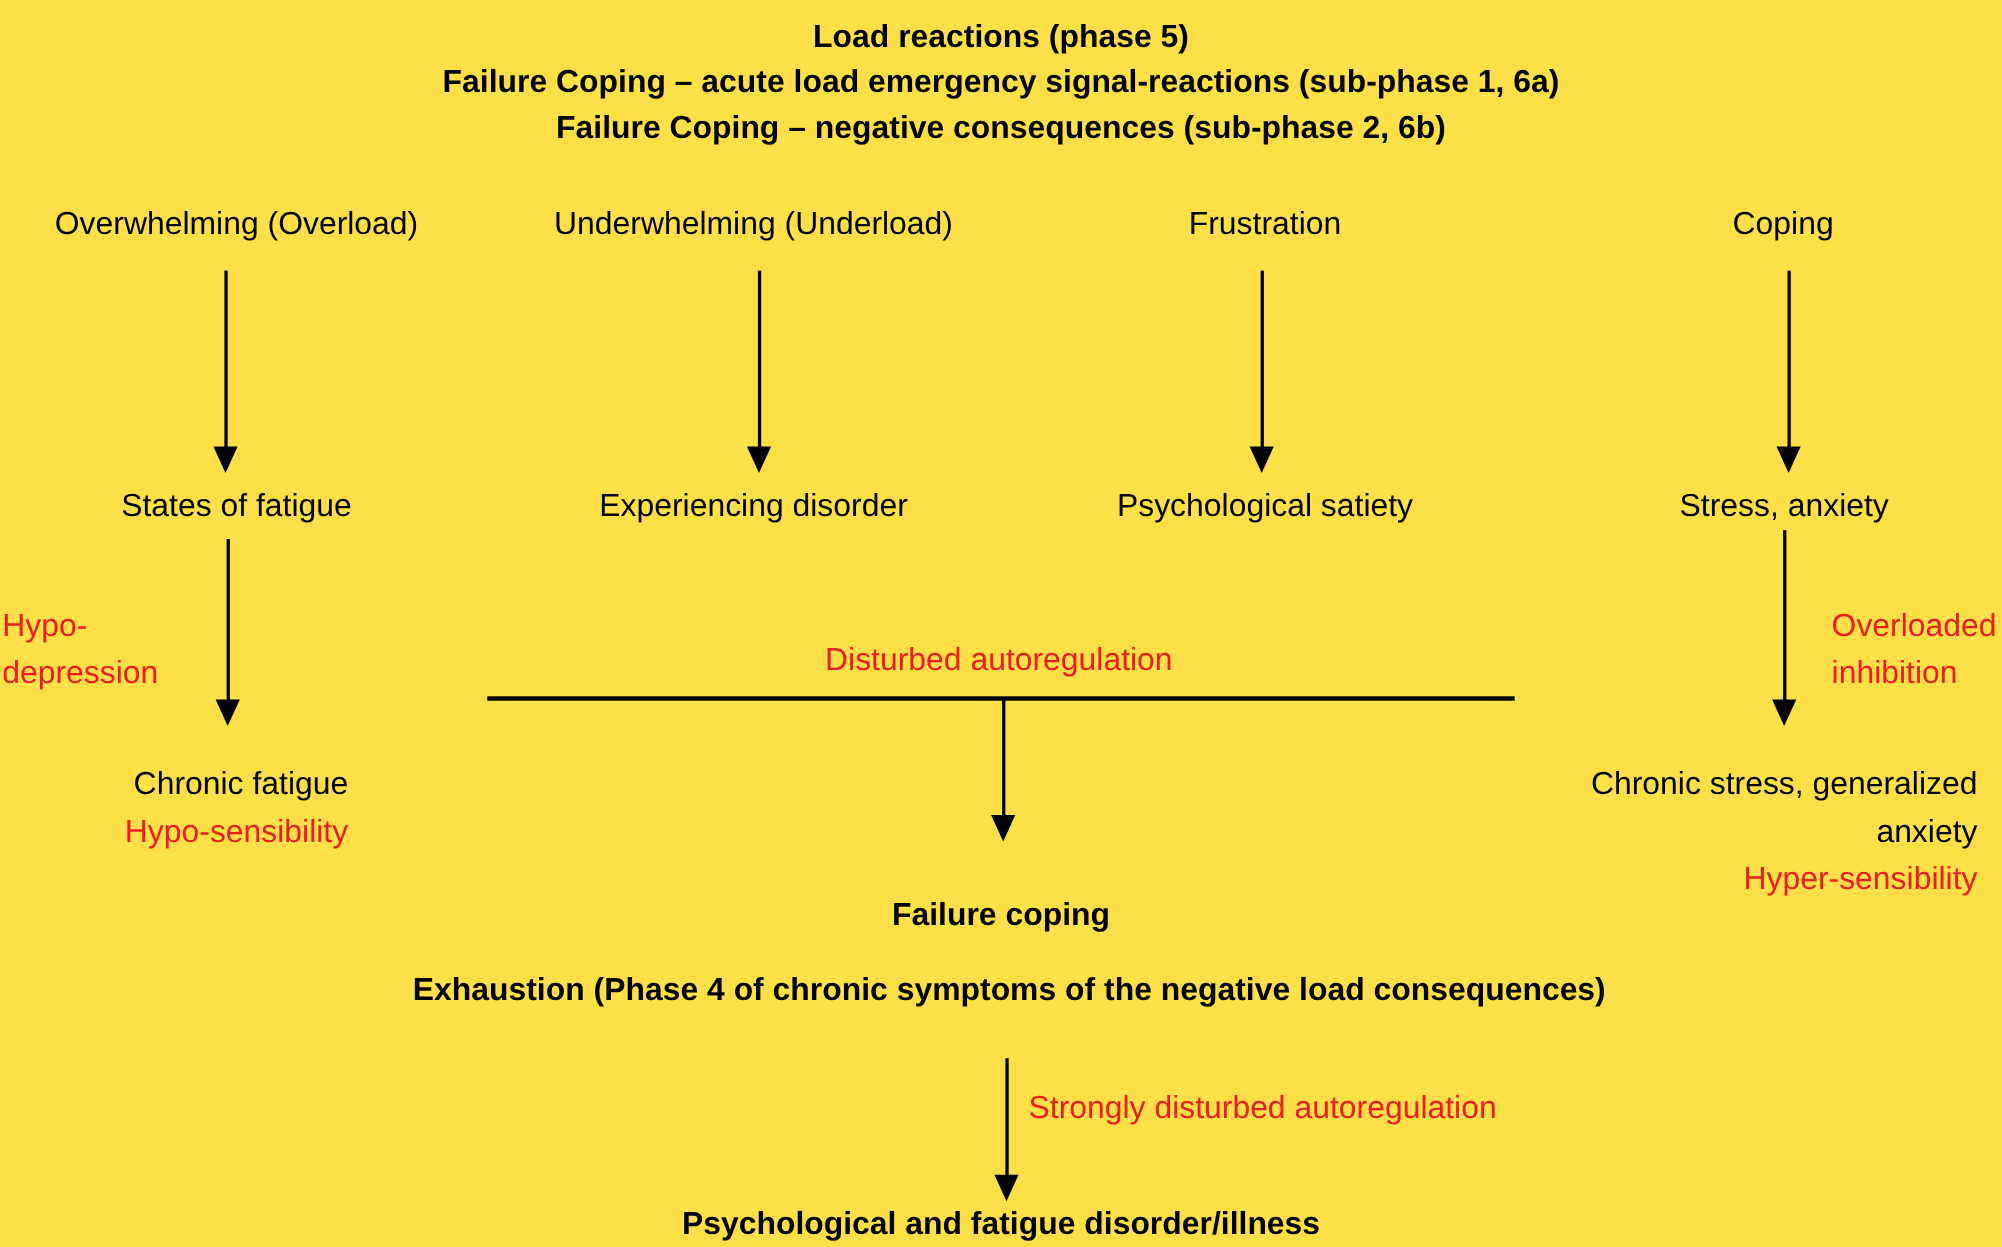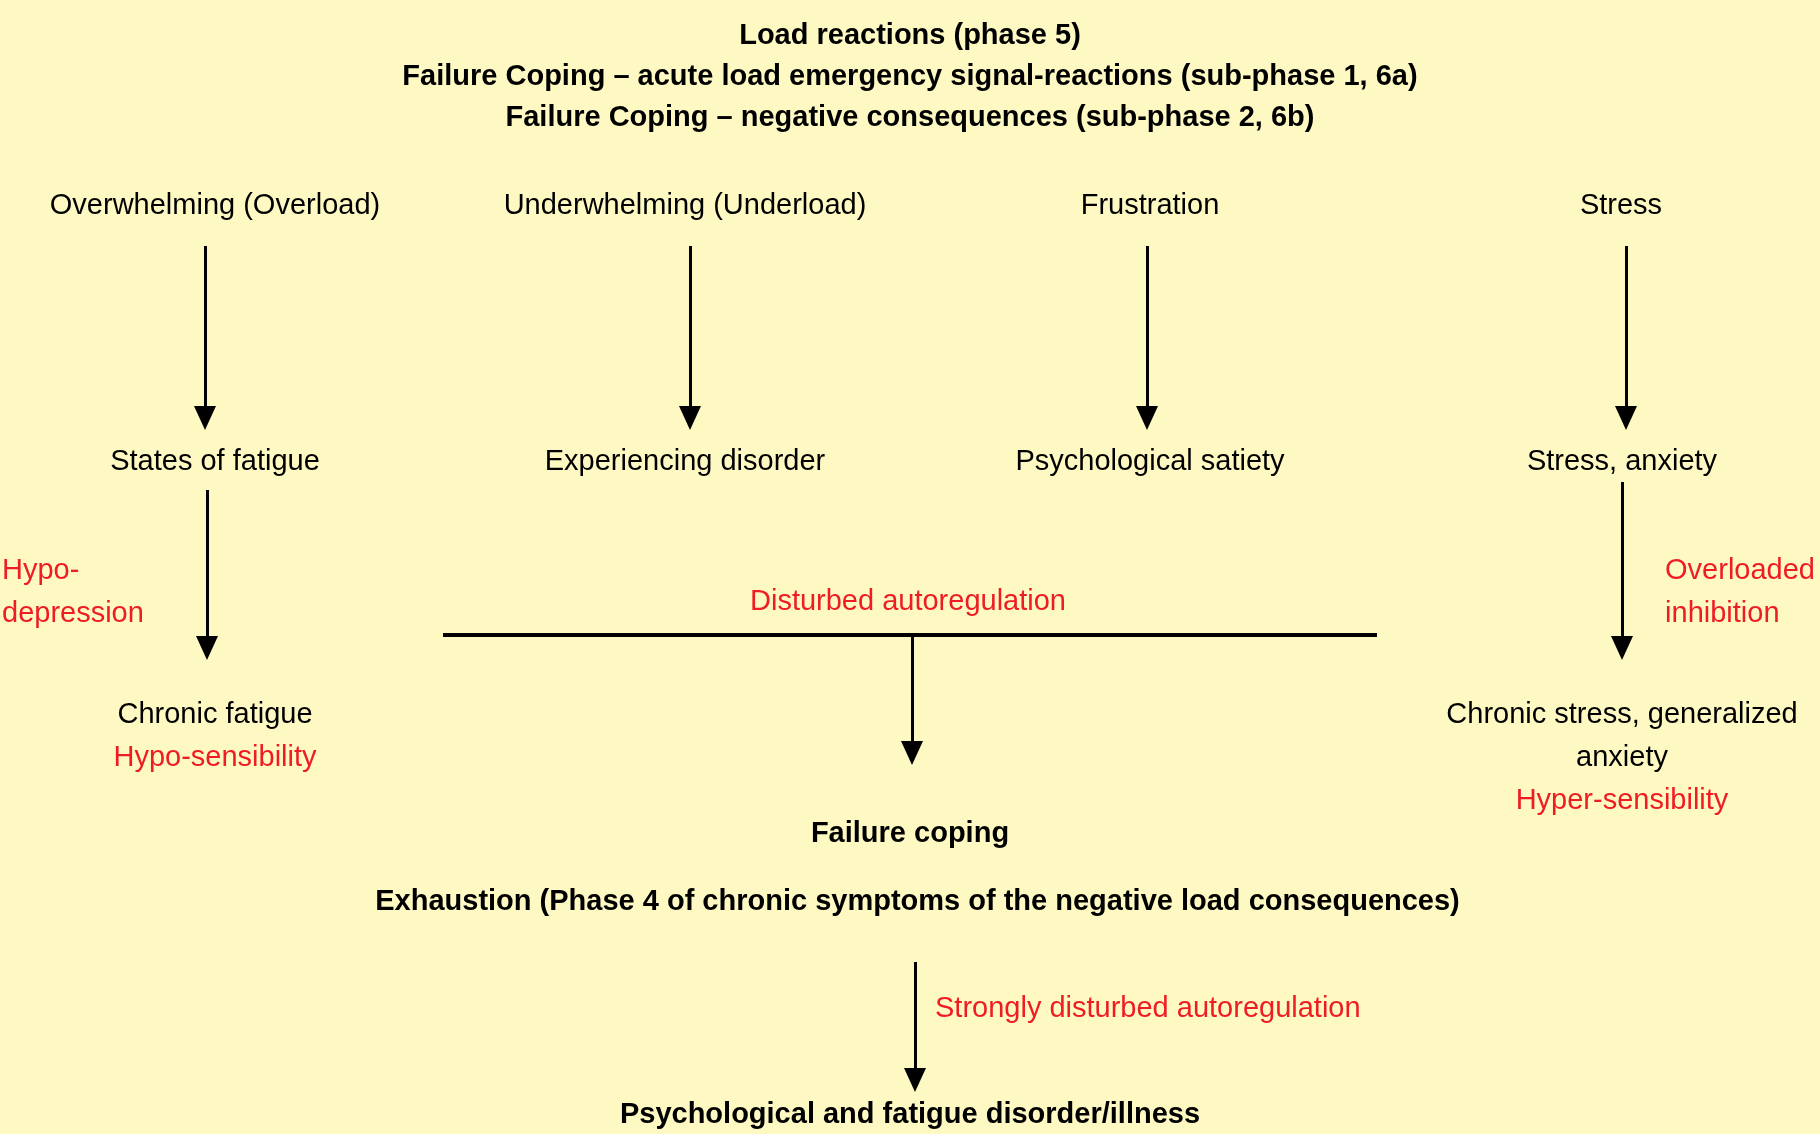--- a/index.html
+++ b/index.html
@@ -1,26 +1,26 @@
 <!DOCTYPE html>
 <html><head>
 <meta charset="utf-8">
 <style>
   html,body{margin:0;padding:0;background:#fff;}
   #canvas{
     position:relative;
     width:1820px;height:1134px;
-    background:#fef9c3;
+    background:#fde047;
     font-family:"Liberation Sans",sans-serif;
     font-size:29px;
     color:#000;
     overflow:hidden;
   }
   .txt{position:absolute;white-space:nowrap;line-height:1.0;}
-  .cx{transform:translateX(-50%);text-align:center;}
+  .cx{transform:translateX(-50%);text-align:right;}
   .b{font-weight:bold;}
   .red{color:#ee1d23;}
   .block{line-height:43px;}
   .titleblock{left:0;right:0;top:14px;text-align:center;font-weight:bold;line-height:41px;}
   .rightalign{text-align:left;}
   
   .arrow{position:absolute;width:0;}
   .arrow .shaft{position:absolute;left:-1.5px;top:0;bottom:16px;width:3px;background:#000;}
   .arrow .head{position:absolute;left:-11px;bottom:0;width:0;height:0;
     border-left:11px solid transparent;border-right:11px solid transparent;border-top:24px solid #000;}
@@ -33,21 +33,21 @@
 
   <div class="txt titleblock">
     <div>Load reactions (phase 5)</div>
     <div>Failure Coping – acute load emergency signal-reactions (sub-phase 1, 6a)</div>
     <div>Failure Coping – negative consequences (sub-phase 2, 6b)</div>
   </div>
 
   <div class="txt cx" style="left:215px;top:190px;">Overwhelming (Overload)</div>
   <div class="txt cx" style="left:685px;top:190px;">Underwhelming (Underload)</div>
   <div class="txt cx" style="left:1150px;top:190px;">Frustration</div>
-  <div class="txt cx" style="left:1621px;top:190px;">Stress</div>
+  <div class="txt cx" style="left:1621px;top:190px;">Coping</div>
 
   <div class="arrow" style="left:205px;top:246px;height:184px;">
       <i class="shaft"></i>
       <i class="head"></i>
     </div>
   <div class="arrow" style="left:690px;top:246px;height:184px;">
       <i class="shaft"></i>
       <i class="head"></i>
     </div>
   <div class="arrow" style="left:1147px;top:246px;height:184px;">

